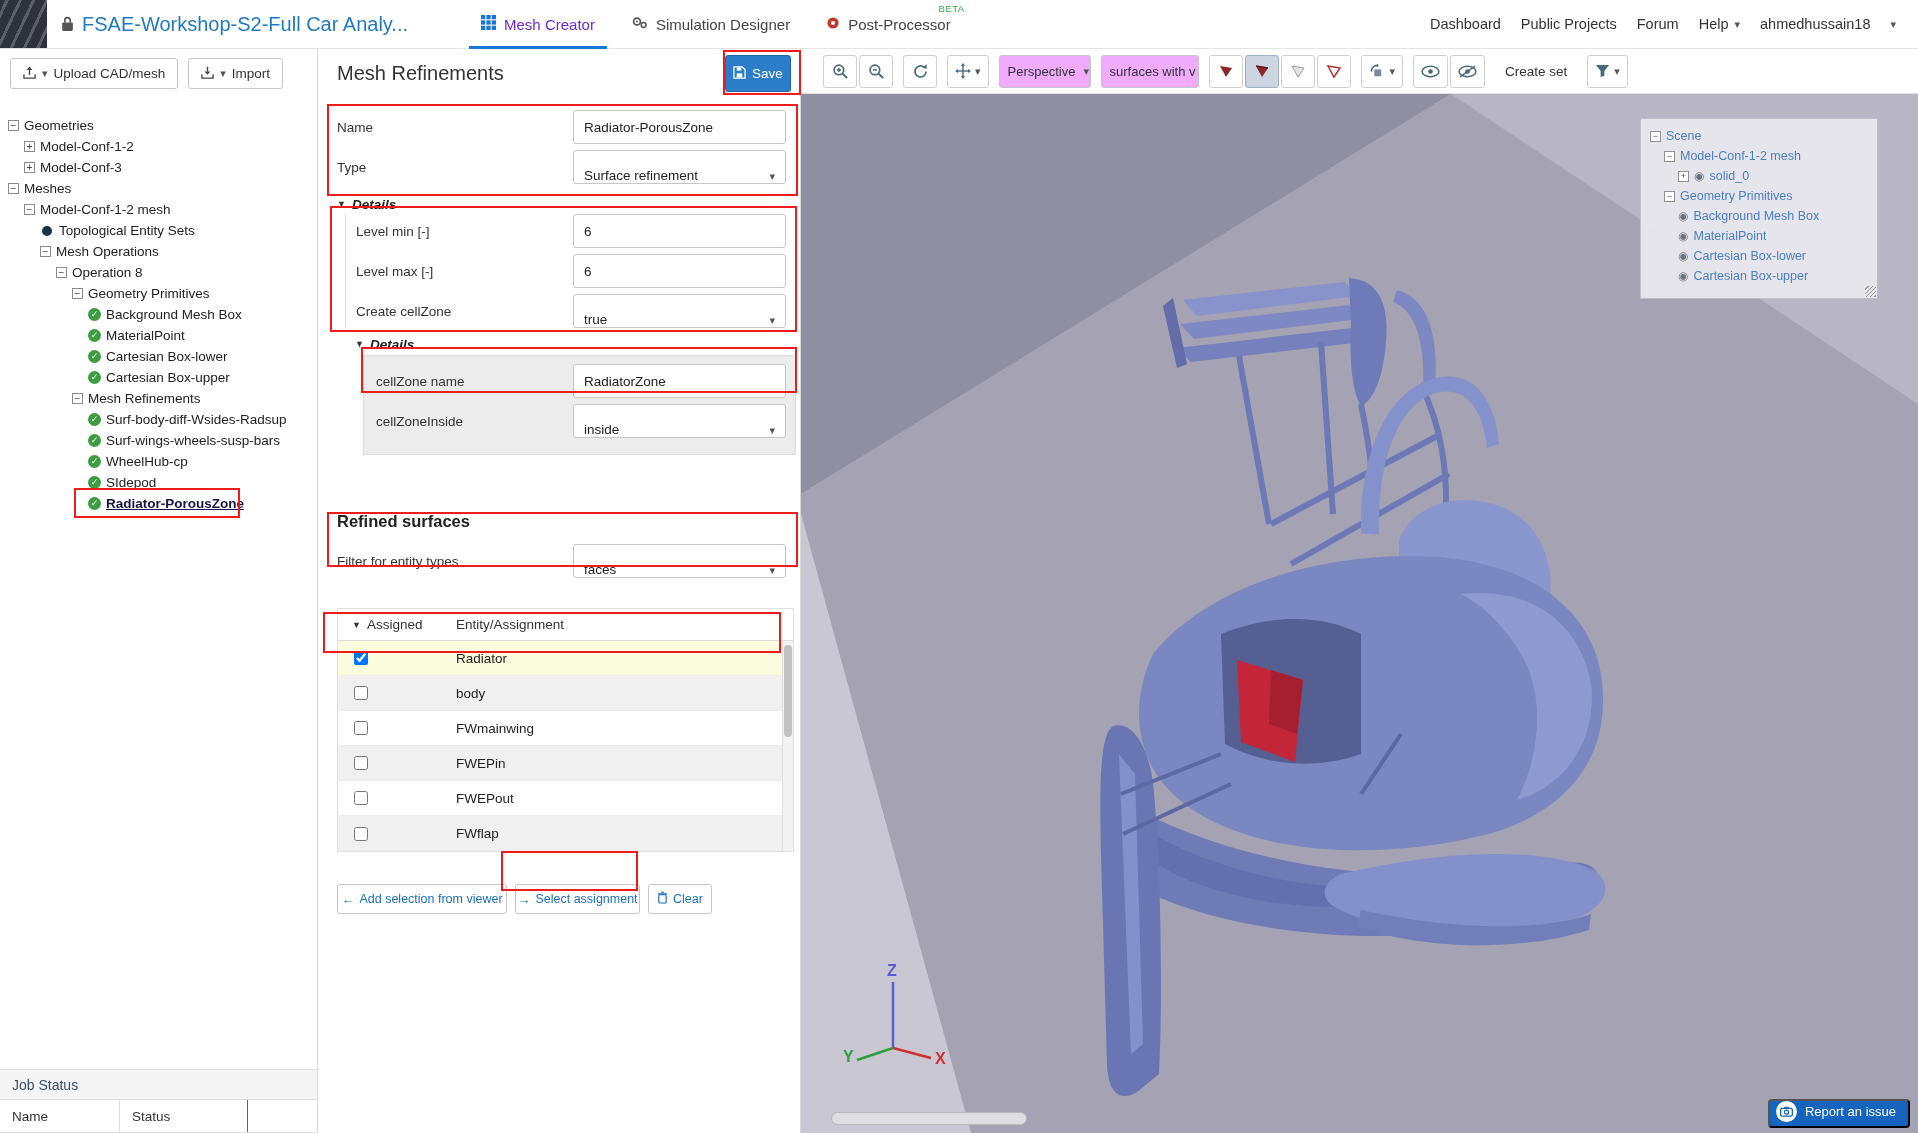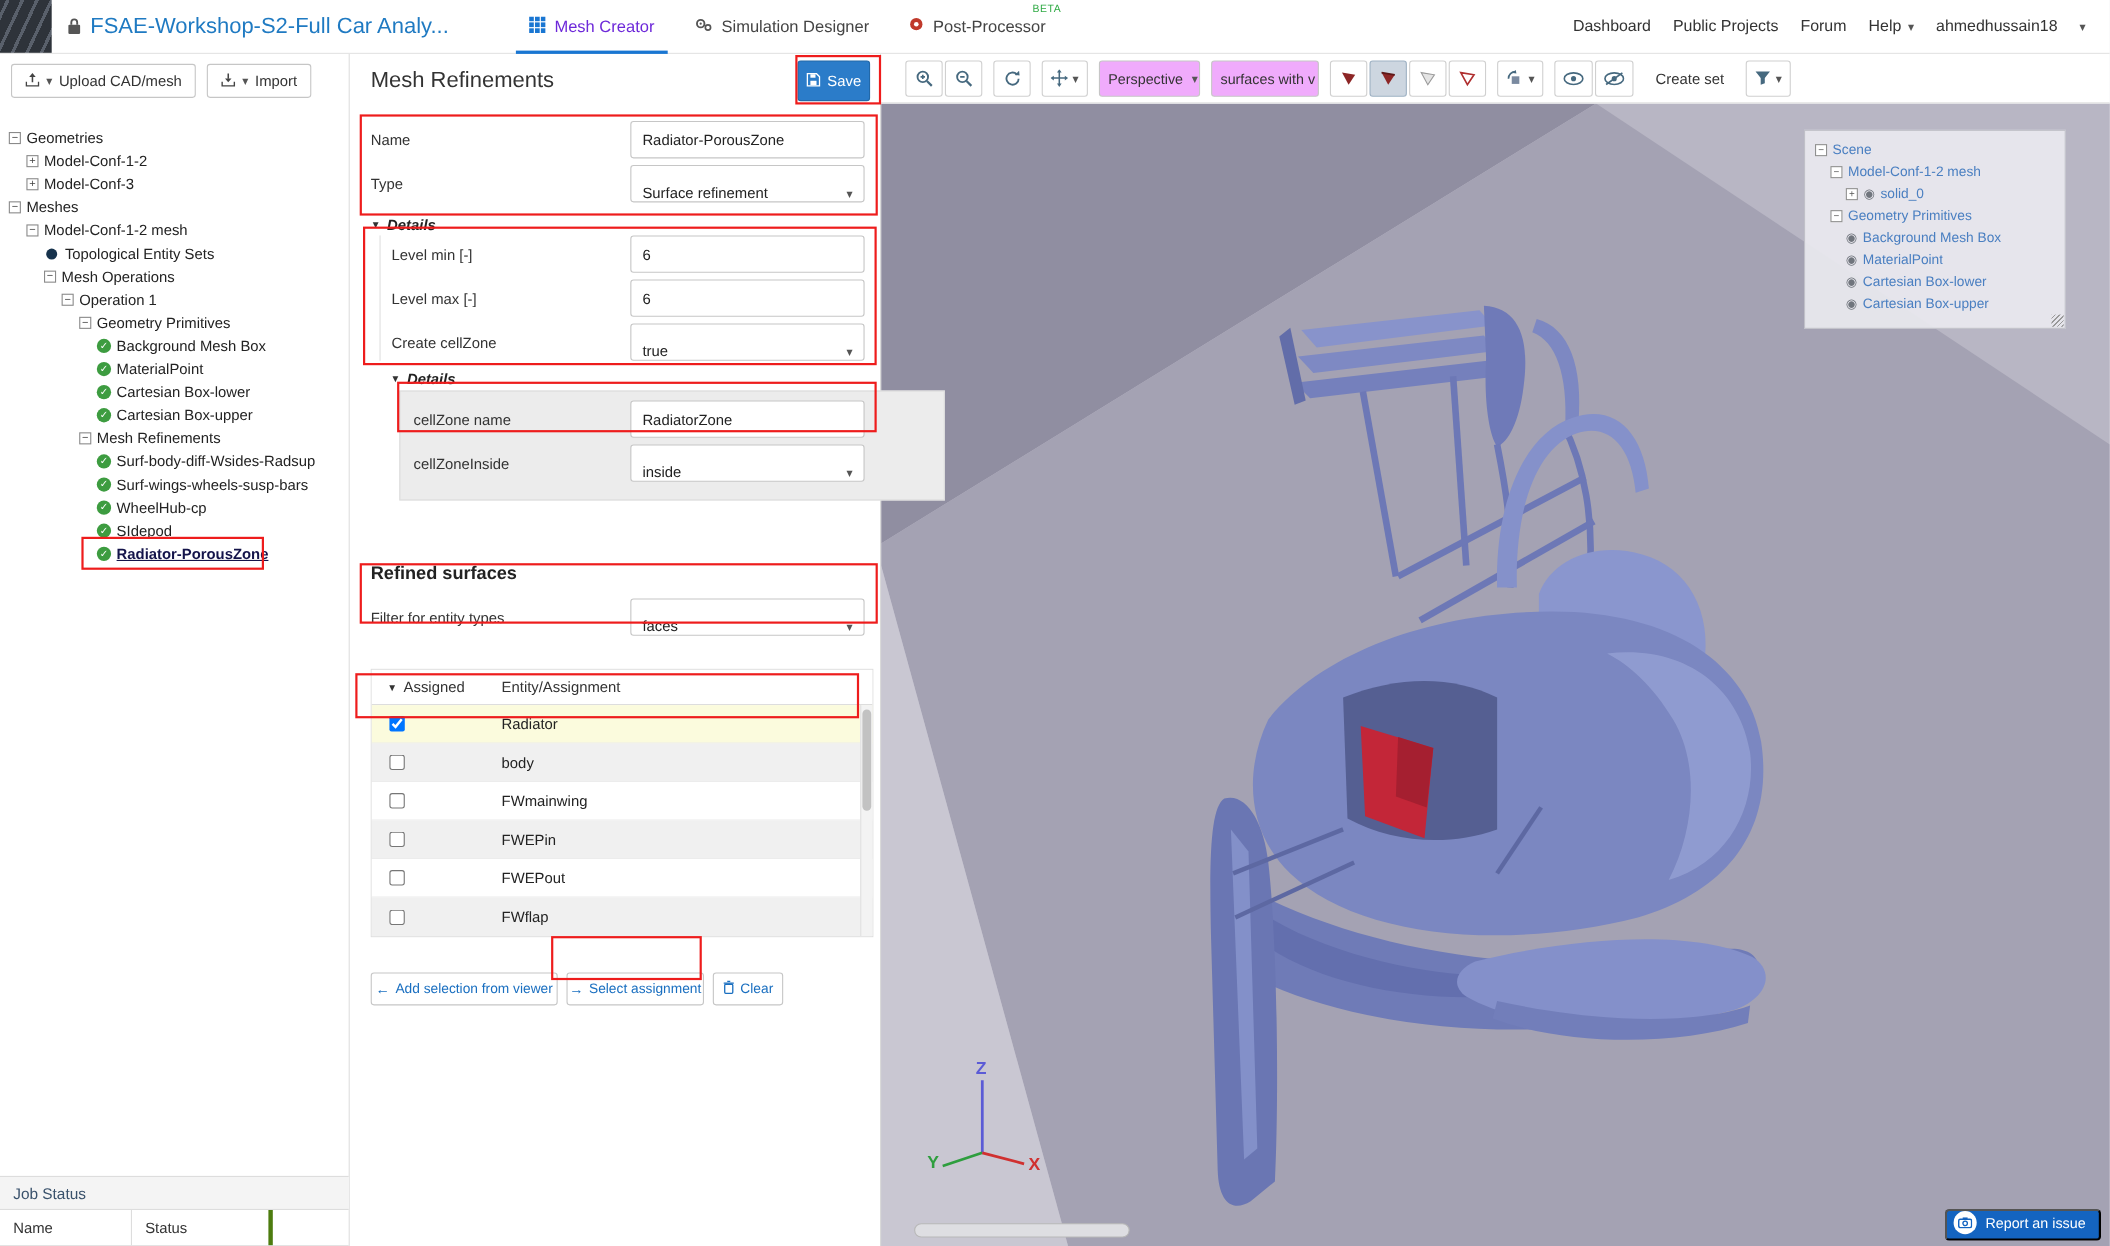--- a/index.html
+++ b/index.html
@@ -28,42 +28,42 @@
 .titem{height:21px;line-height:21px;font-size:13.5px;color:#222;display:flex;align-items:center;gap:5px;white-space:nowrap;cursor:pointer}
 .tbox{width:11px;height:11px;border:1px solid #8a8a8a;font-size:10px;line-height:9px;text-align:center;color:#444;background:#fff;flex:0 0 auto}
 .tdot{width:10px;height:10px;border-radius:50%;background:#16324c;flex:0 0 auto;margin:0 2px}
 .tcheck{width:13px;height:13px;border-radius:50%;background:#3d9c40;color:#fff;font-size:9px;line-height:13px;text-align:center;flex:0 0 auto}
 .titem.sel .tlabel{font-weight:bold;text-decoration:underline;color:#14144a}
 .jobstatus{margin-top:auto}
 .js-bar{height:31px;background:#f4f4f4;border-top:1px solid #ddd;border-bottom:1px solid #ddd;display:flex;align-items:center;padding-left:12px;font-size:14px;color:#39516b}
 .js-head{display:flex;height:33px;border-bottom:1px solid #ddd;font-size:13.5px;color:#333}
 .js-head div{display:flex;align-items:center;height:100%}
 .js-c1{width:120px;padding-left:12px;border-right:1px solid #ddd}
-.js-c2{width:128px;padding-left:12px;border-right:4px solid #4d7c0f}
+.js-c2{width:128px;padding-left:12px;border-right:1px solid #4d7c0f}
 .js-c3{flex:1}
 .js-empty{height:125px;display:flex;justify-content:center;padding-top:16px;color:#8a8a8a;font-size:13.5px}
 
 
 .panel{position:absolute;top:49px;left:318px;width:483px;bottom:0;background:#fff;border-right:1px solid #d9d9d9;padding-left:19px;z-index:5}
 .phead{position:relative;height:52px}
 .ptitle{font-size:20px;font-weight:400;color:#333;padding-top:13px}
 .savebtn{position:absolute;top:6px;right:9px;height:37px;width:66px;background:#2b7cc9;border:1px solid #2268a8;border-radius:3px;color:#fff;font-size:13.5px;display:flex;align-items:center;justify-content:center;gap:6px;cursor:pointer}
 .frow{display:flex;align-items:center;height:34px;margin-top:6px}
 .frow.first{margin-top:9px}
 .flabel{width:236px;font-size:13.5px;color:#333;flex:0 0 auto}
 .field{width:213px;height:34px;border:1px solid #c6c6c6;border-radius:3px;background:#fff;font-size:13.5px;color:#222;padding:0 10px;font-family:"Liberation Sans",sans-serif}
 div.field{display:flex;align-items:flex-end;justify-content:space-between;cursor:pointer}
 .dhdr{margin-top:12px;height:16px;font-size:13.5px;font-style:italic;font-weight:bold;color:#222;display:flex;align-items:center;gap:6px}
 .dhdr .sec{font-size:9px;color:#333;font-style:normal}
 .dhdr.ind{margin-left:18px;margin-top:8px}
 .dgroup{border-left:1px solid #e0e0e0;margin-left:8px;padding-left:10px;margin-top:2px}
 .dgroup .flabel{width:217px}
 .dgroup .frow{margin-top:6px}
 .dgroup .frow:first-child{margin-top:0}
-.dgroup2{margin-left:26px;background:#ececec;border:1px solid #dcdcdc;padding:2px 6px 16px 12px;width:496px;margin-top:3px}
+.dgroup2{margin-left:26px;background:#ececec;border:1px solid #dcdcdc;padding:2px 6px 16px 12px;width:433px;margin-top:3px}
 .dgroup2 .flabel{width:197px}
 .refined{margin-top:57px;font-size:16.5px;font-weight:bold;color:#222;height:20px}
 .frow.filter{margin-top:12px}
 .etable{margin-top:30px;width:457px;border:1px solid #e0e0e0;position:relative}
 .ehead{height:32px;display:flex;align-items:center;border-bottom:1px solid #ddd;font-size:13.5px;color:#333;background:#fff}
 .hc1{width:118px;padding-left:14px;display:flex;gap:6px;align-items:center}
 .fcaret{font-size:9px;color:#333}
 .hc2{flex:1}
 .erow{height:35px;display:flex;align-items:center;border-bottom:1px solid #ececec;font-size:13.5px;color:#222;background:#fff;cursor:pointer}
 .erow.alt{background:#f0f0f0}
@@ -217,21 +217,21 @@
       <div class="titem" style="padding-left: 40px;">
         <span class="tdot"></span>
         <span class="tlabel">Topological Entity Sets</span>
       </div>
       <div class="titem" style="padding-left: 40px;">
         <span class="tbox">−</span>
         <span class="tlabel">Mesh Operations</span>
       </div>
       <div class="titem" style="padding-left: 56px;">
         <span class="tbox">−</span>
-        <span class="tlabel">Operation 1</span>
+        <span class="tlabel">Operation 8</span>
       </div>
       <div class="titem" style="padding-left: 72px;">
         <span class="tbox">−</span>
         <span class="tlabel">Geometry Primitives</span>
       </div>
       <div class="titem" style="padding-left: 88px;">
         <span class="tcheck">✓</span>
         <span class="tlabel">Background Mesh Box</span>
       </div>
       <div class="titem" style="padding-left: 88px;">

